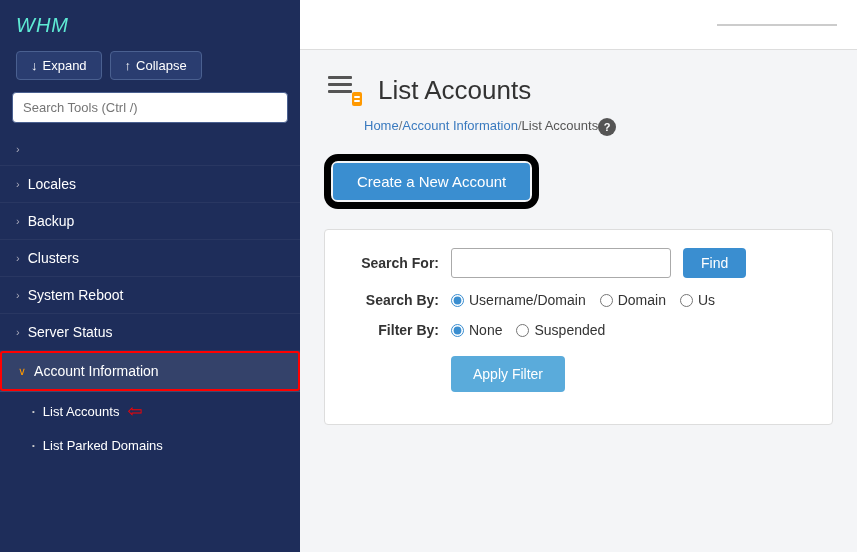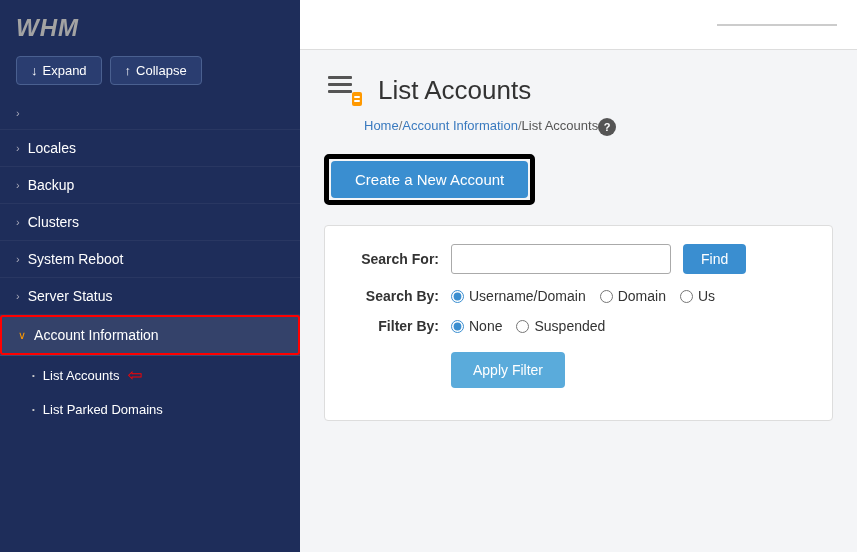--- a/index.html
+++ b/index.html
@@ -17,23 +17,23 @@
       overflow: hidden;
     }
 
     #logo-area {
       padding: 14px 16px 10px 16px;
       display: flex;
       align-items: center;
     }
 
     #logo-text {
-      font-size: 24px;
-      font-weight: 700;
-      color: #a3a3a3;
+      font-size: 20px;
+      font-weight: 400;
+      color: #5eead4;
       letter-spacing: 1px;
       font-style: italic;
     }
 
     #sidebar-buttons {
       display: flex;
       gap: 8px;
       padding: 4px 16px 12px 16px;
     }
 
@@ -189,22 +189,22 @@
       border-radius: 50%;
       display: inline-flex;
       align-items: center;
       justify-content: center;
       font-size: 11px;
       font-weight: bold;
       cursor: pointer;
     }
 
     #create-btn-wrap {
-      border: 5px solid #000000;
-      border-radius: 5px;
+      border: 7px solid #000000;
+      border-radius: 14px;
       display: inline-block;
       margin-bottom: 20px;
       padding: 2px;
     }
 
     #create-btn {
       background-color: #3a8ed0;
       color: white;
       border: none;
       border-radius: 4px;
@@ -299,20 +299,23 @@
     <button class="sidebar-btn">
       <span>↓</span>
       <span>Expand</span>
     </button>
     <button class="sidebar-btn">
       <span>↑</span>
       <span>Collapse</span>
     </button>
   </div>
 
+  <div id="search-bar">
+    <input type="text" id="search-input-sidebar" class="search-input" placeholder="Search Tools (Ctrl /)" style="">
+  </div>
 
   <div id="sidebar-nav">
     <div class="nav-item">
       <span class="chevron">›</span>
     </div>
     <div class="nav-item">
       <span class="chevron">›</span>
       <span>Locales</span>
     </div>
     <div class="nav-item">

